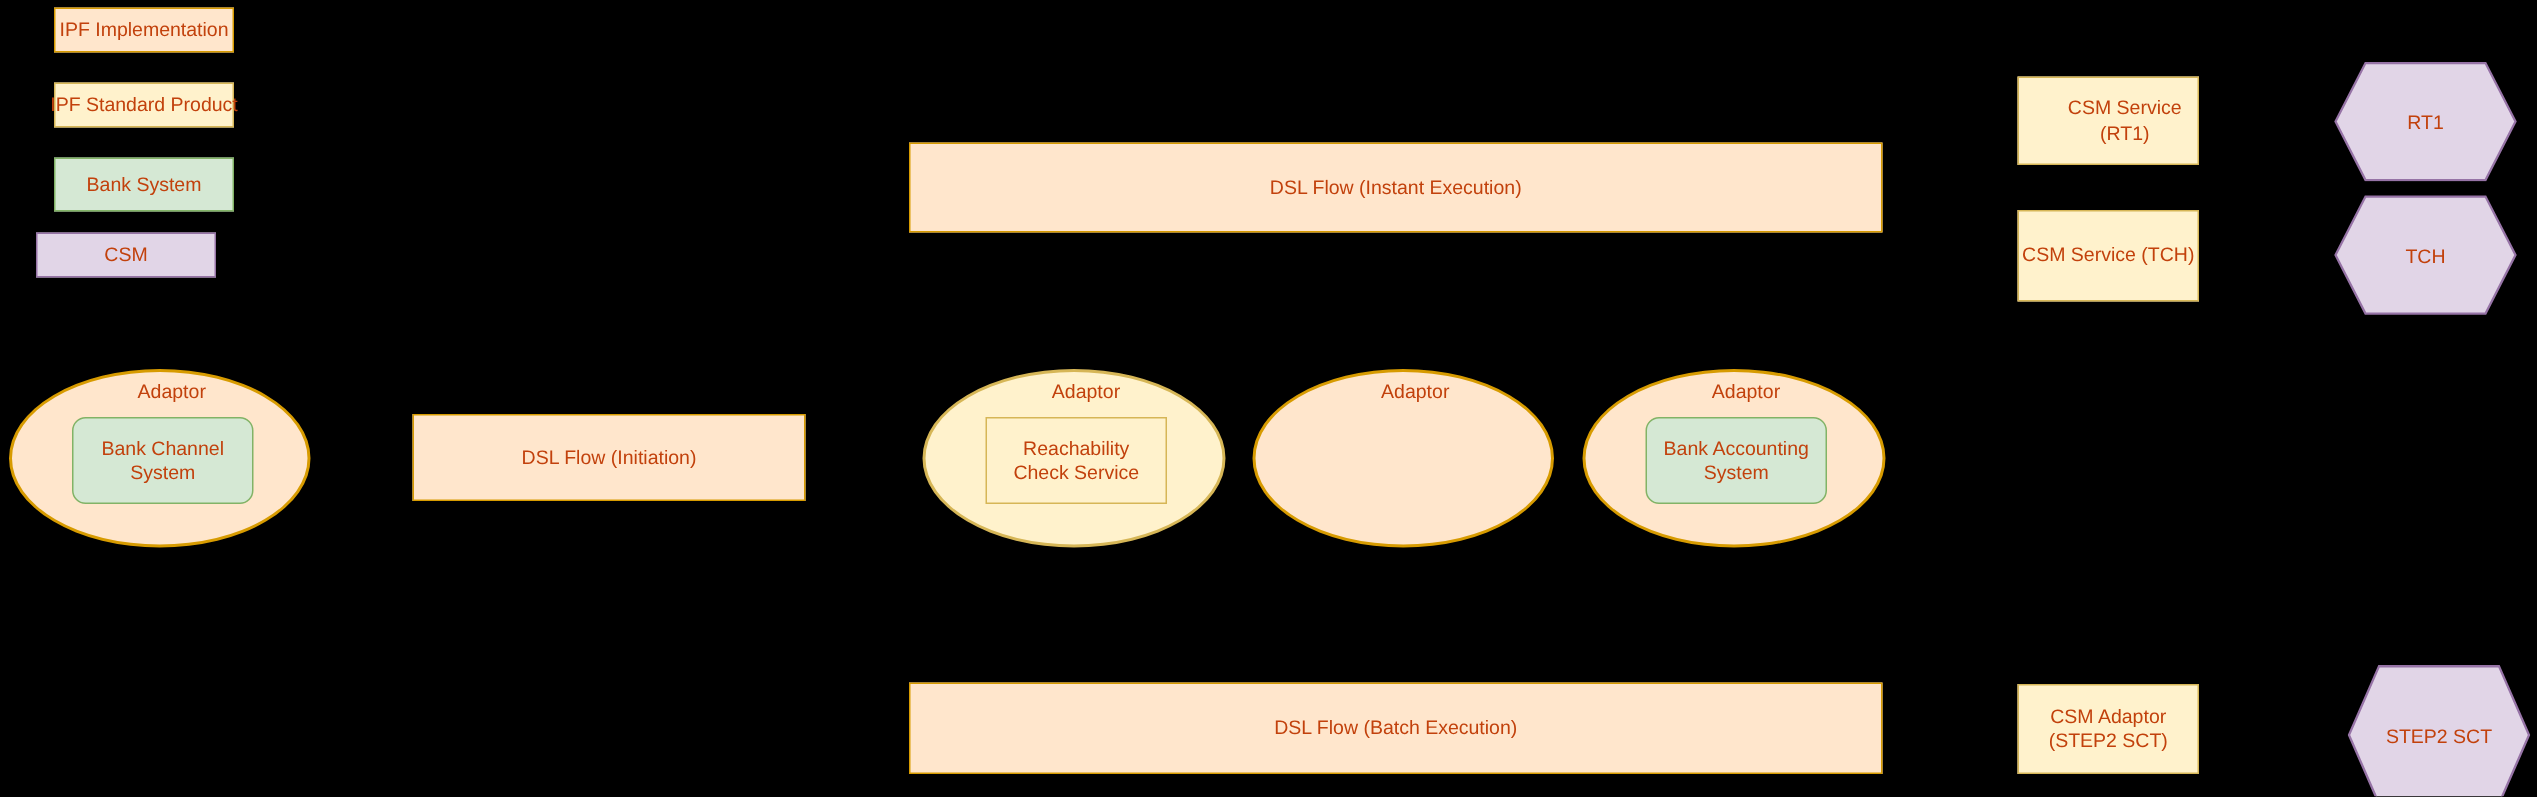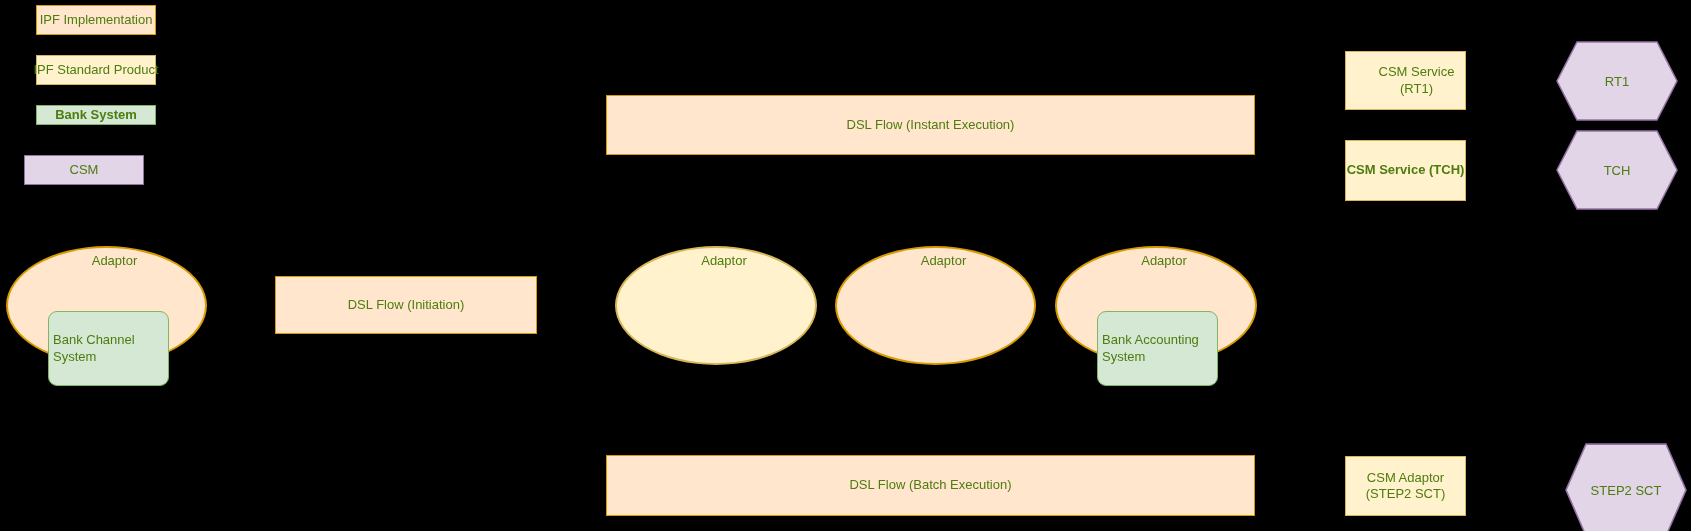--- a/index.html
+++ b/index.html
@@ -8,21 +8,21 @@
     background: #000000;
   }
   .canvas {
     position: relative;
     width: 1691px;
     height: 531px;
     background: #000000;
     overflow: hidden;
     font-family: "Liberation Sans", sans-serif;
     font-size: 13px;
-    color: #4d7c0f;
+    color: #c2410c;
   }
   .node {
     position: absolute;
     box-sizing: border-box;
     display: flex;
     align-items: center;
     justify-content: center;
     text-align: center;
     line-height: 1.25;
   }
@@ -44,28 +44,28 @@
     top: 5px;
     left: 16px;
     right: 0;
     text-align: center;
   }
   .inner-box {
     position: absolute;
     left: 40px;
     top: 30px;
     width: 121px;
-    height: 75px;
+    height: 58px;
     box-sizing: border-box;
     display: flex;
     align-items: center;
     justify-content: center;
+    text-align: center;
     line-height: 1.25;
     padding: 0 4px;
-    margin-top: 33px;
   }
   .hex {
     position: absolute;
   }
   .hex svg {
     position: absolute;
     left: 0;
     top: 0;
     width: 100%;
     height: 100%;
@@ -82,27 +82,27 @@
     text-align: center;
   }
 </style>
 </head>
 <body>
 
 <div class="canvas">
 
   <div class="node fill-peach nowrap" style="left:36px; top:5px; width:120px; height:30px;">IPF Implementation</div>
   <div class="node fill-yellow nowrap" style="left:36px; top:55px; width:120px; height:30px;">IPF Standard Product</div>
-  <div class="node fill-green nowrap" style="left:36px; top:105px; width:120px; height:20px; border-radius:0;font-weight:bold;">Bank System</div>
+  <div class="node fill-green nowrap" style="left:36px; top:105px; width:120px; height:36px; border-radius:0;">Bank System</div>
   <div class="node fill-purple nowrap" style="left:24px; top:155px; width:120px; height:30px;">CSM</div>
 
   <div class="node fill-peach" style="left:606px; top:95px; width:649px; height:60px;">DSL Flow (Instant Execution)</div>
 
   <div class="node fill-yellow" style="left:1345px; top:51px; width:121px; height:59px;padding-left:22px;">CSM Service (RT1)</div>
-  <div class="node fill-yellow" style="left:1345px; top:140px; width:121px; height:61px;font-weight:bold;">CSM Service (TCH)</div>
+  <div class="node fill-yellow" style="left:1345px; top:140px; width:121px; height:61px;">CSM Service (TCH)</div>
 
   <div class="hex" style="left:1556px; top:41px; width:122px; height:80px;">
     <svg viewBox="0 0 122 80" preserveAspectRatio="none">
       <polygon points="21,1 101,1 121,40 101,79 21,79 1,40" fill="#E1D5E7" stroke="#9673A6" stroke-width="1.5"></polygon>
     </svg>
     <div class="hex-label">RT1</div>
   </div>
   <div class="hex" style="left:1556px; top:130px; width:122px; height:80px;">
     <svg viewBox="0 0 122 80" preserveAspectRatio="none">
       <polygon points="21,1 101,1 121,40 101,79 21,79 1,40" fill="#E1D5E7" stroke="#9673A6" stroke-width="1.5"></polygon>
@@ -112,20 +112,21 @@
 
   <div class="ellipse ellipse-peach" style="left:6px; top:246px; width:201px; height:119px;">
     <div class="adaptor-label">Adaptor</div>
     <div class="inner-box fill-green">Bank Channel System</div>
   </div>
 
   <div class="node fill-peach" style="left:275px; top:276px; width:262px; height:58px;">DSL Flow (Initiation)</div>
 
   <div class="ellipse ellipse-yellow" style="left:615px; top:246px; width:202px; height:119px;">
     <div class="adaptor-label">Adaptor</div>
+    <div class="inner-box fill-yellow" style="border-radius:0;">Reachability Check Service</div>
   </div>
 
   <div class="ellipse ellipse-peach" style="left:835px; top:246px; width:201px; height:119px;">
     <div class="adaptor-label">Adaptor</div>
   </div>
 
   <div class="ellipse ellipse-peach" style="left:1055px; top:246px; width:202px; height:119px;">
     <div class="adaptor-label">Adaptor</div>
     <div class="inner-box fill-green">Bank Accounting System</div>
   </div>

